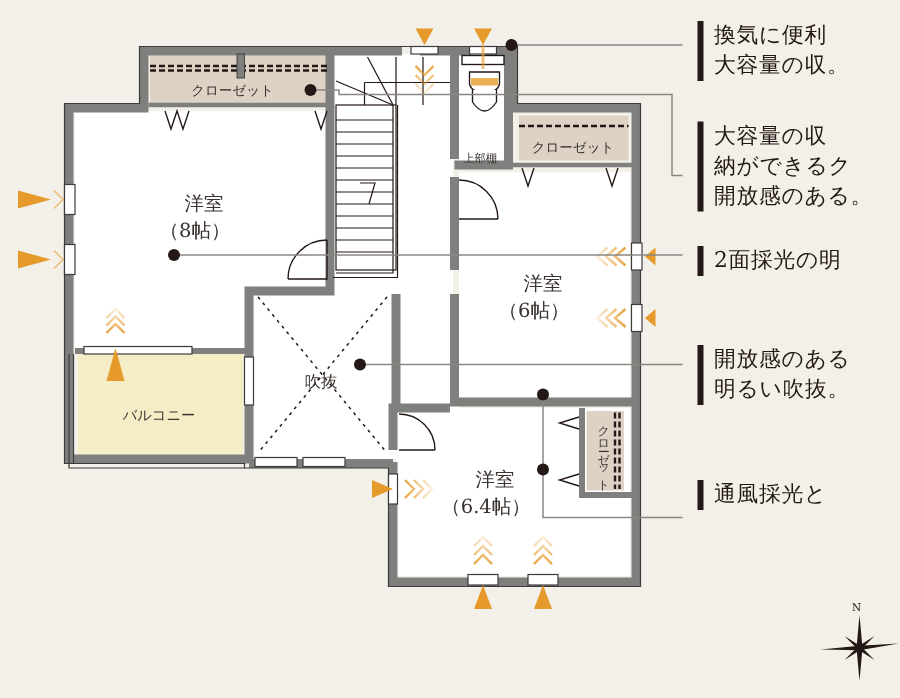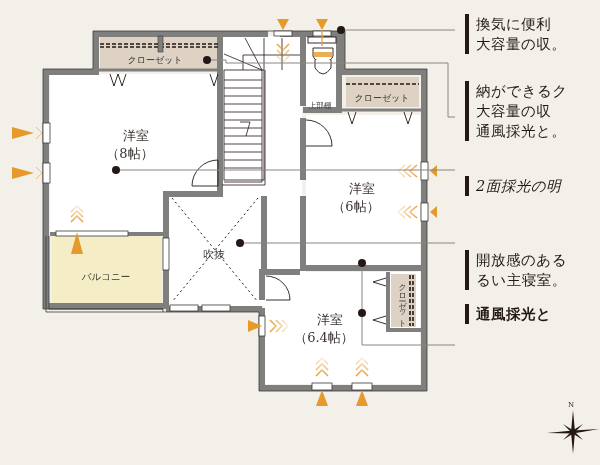--- a/index.html
+++ b/index.html
@@ -253,26 +253,26 @@
     <polygon points="10,-8 1,1 -10,8 -1,-1" fill="#231815"></polygon>
     <text x="-2" y="-25" font-size="7" fill="#231815" text-anchor="middle" font-family="DejaVu Serif, serif">N</text>
   </g>
 </svg>
 
 <div class="callout" style="top:14px;">
   <span>換気に便利</span>
   <span>大容量の収。</span>
 </div>
 <div class="callout" style="top:81px;">
+  <span>大容量の収</span>
   <span>納ができるク</span>
-  <span>大容量の収</span>
-  <span>通風採光と。</span>
-</div>
-<div class="callout" style="top:176px;font-style:italic;">
+  <span>開放感のある。</span>
+</div>
+<div class="callout" style="top:164px;">
   <span>2面採光の明</span>
 </div>
-<div class="callout" style="top:230px;margin-top:20px;">
+<div class="callout" style="top:230px;">
   <span>開放感のある</span>
-  <span>るい主寝室。</span>
-</div>
-<div class="callout" style="top:304px;font-weight:bold;">
+  <span>明るい吹抜。</span>
+</div>
+<div class="callout" style="top:320px;">
   <span>通風採光と</span>
 </div>
 
 </body></html>

